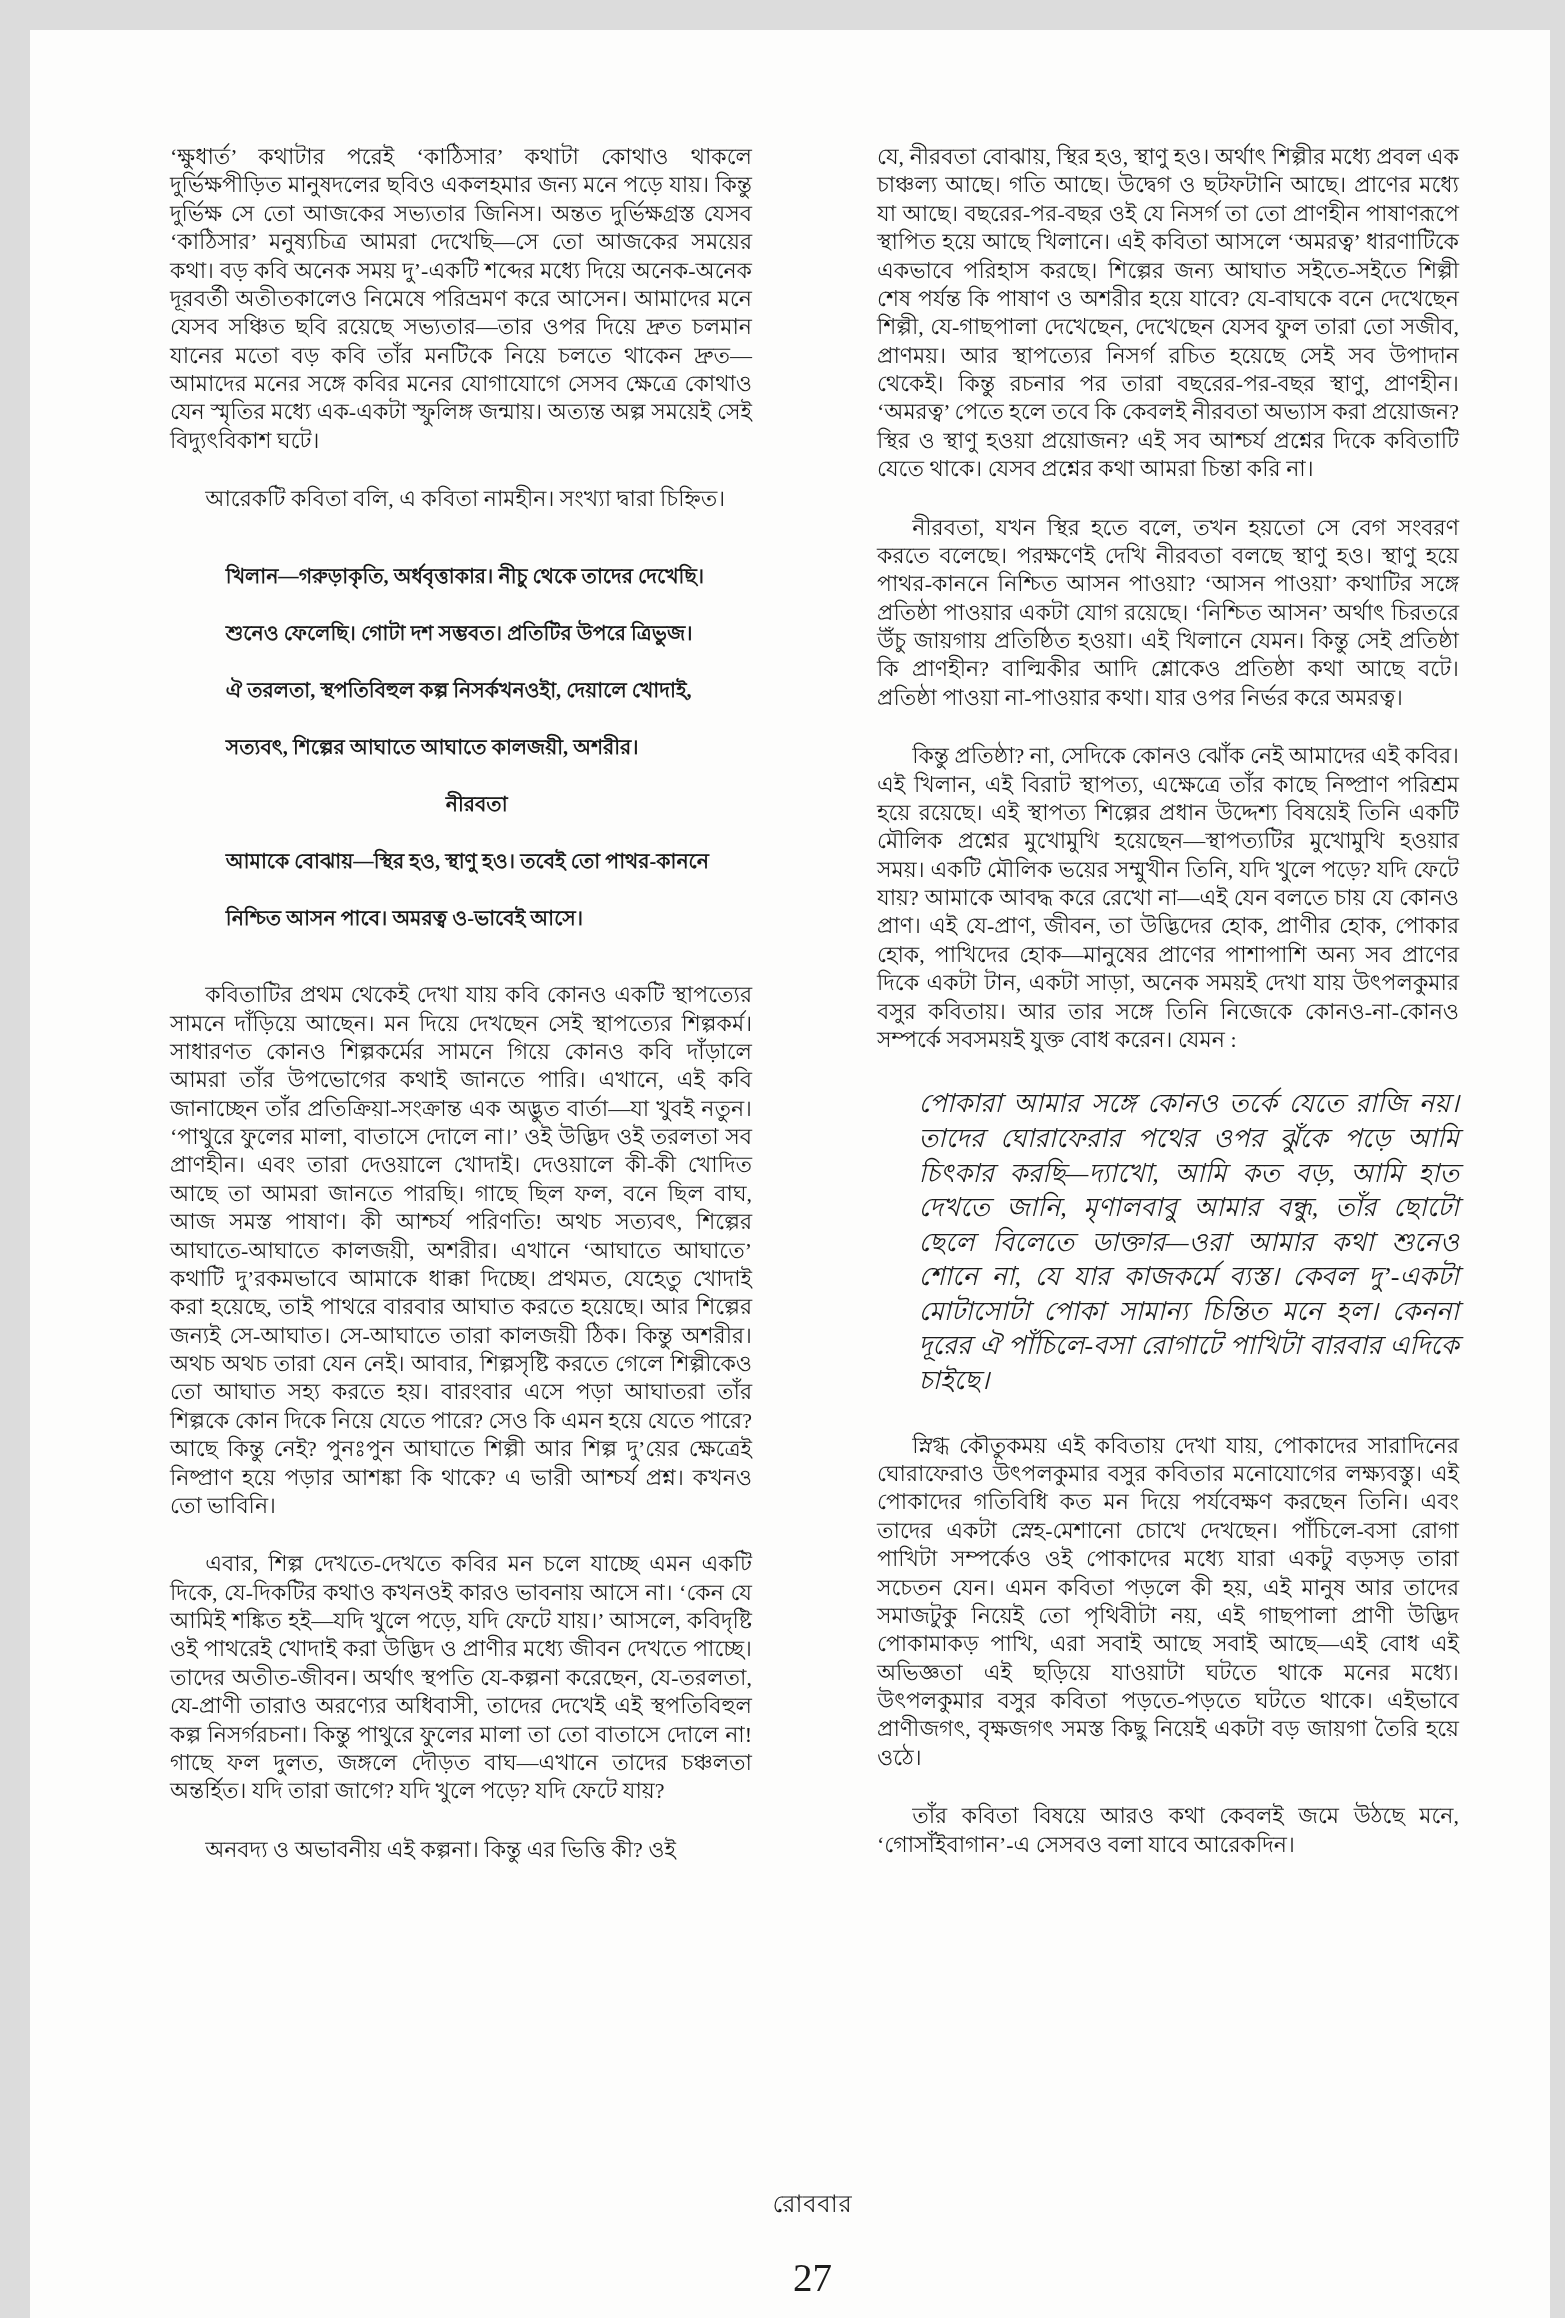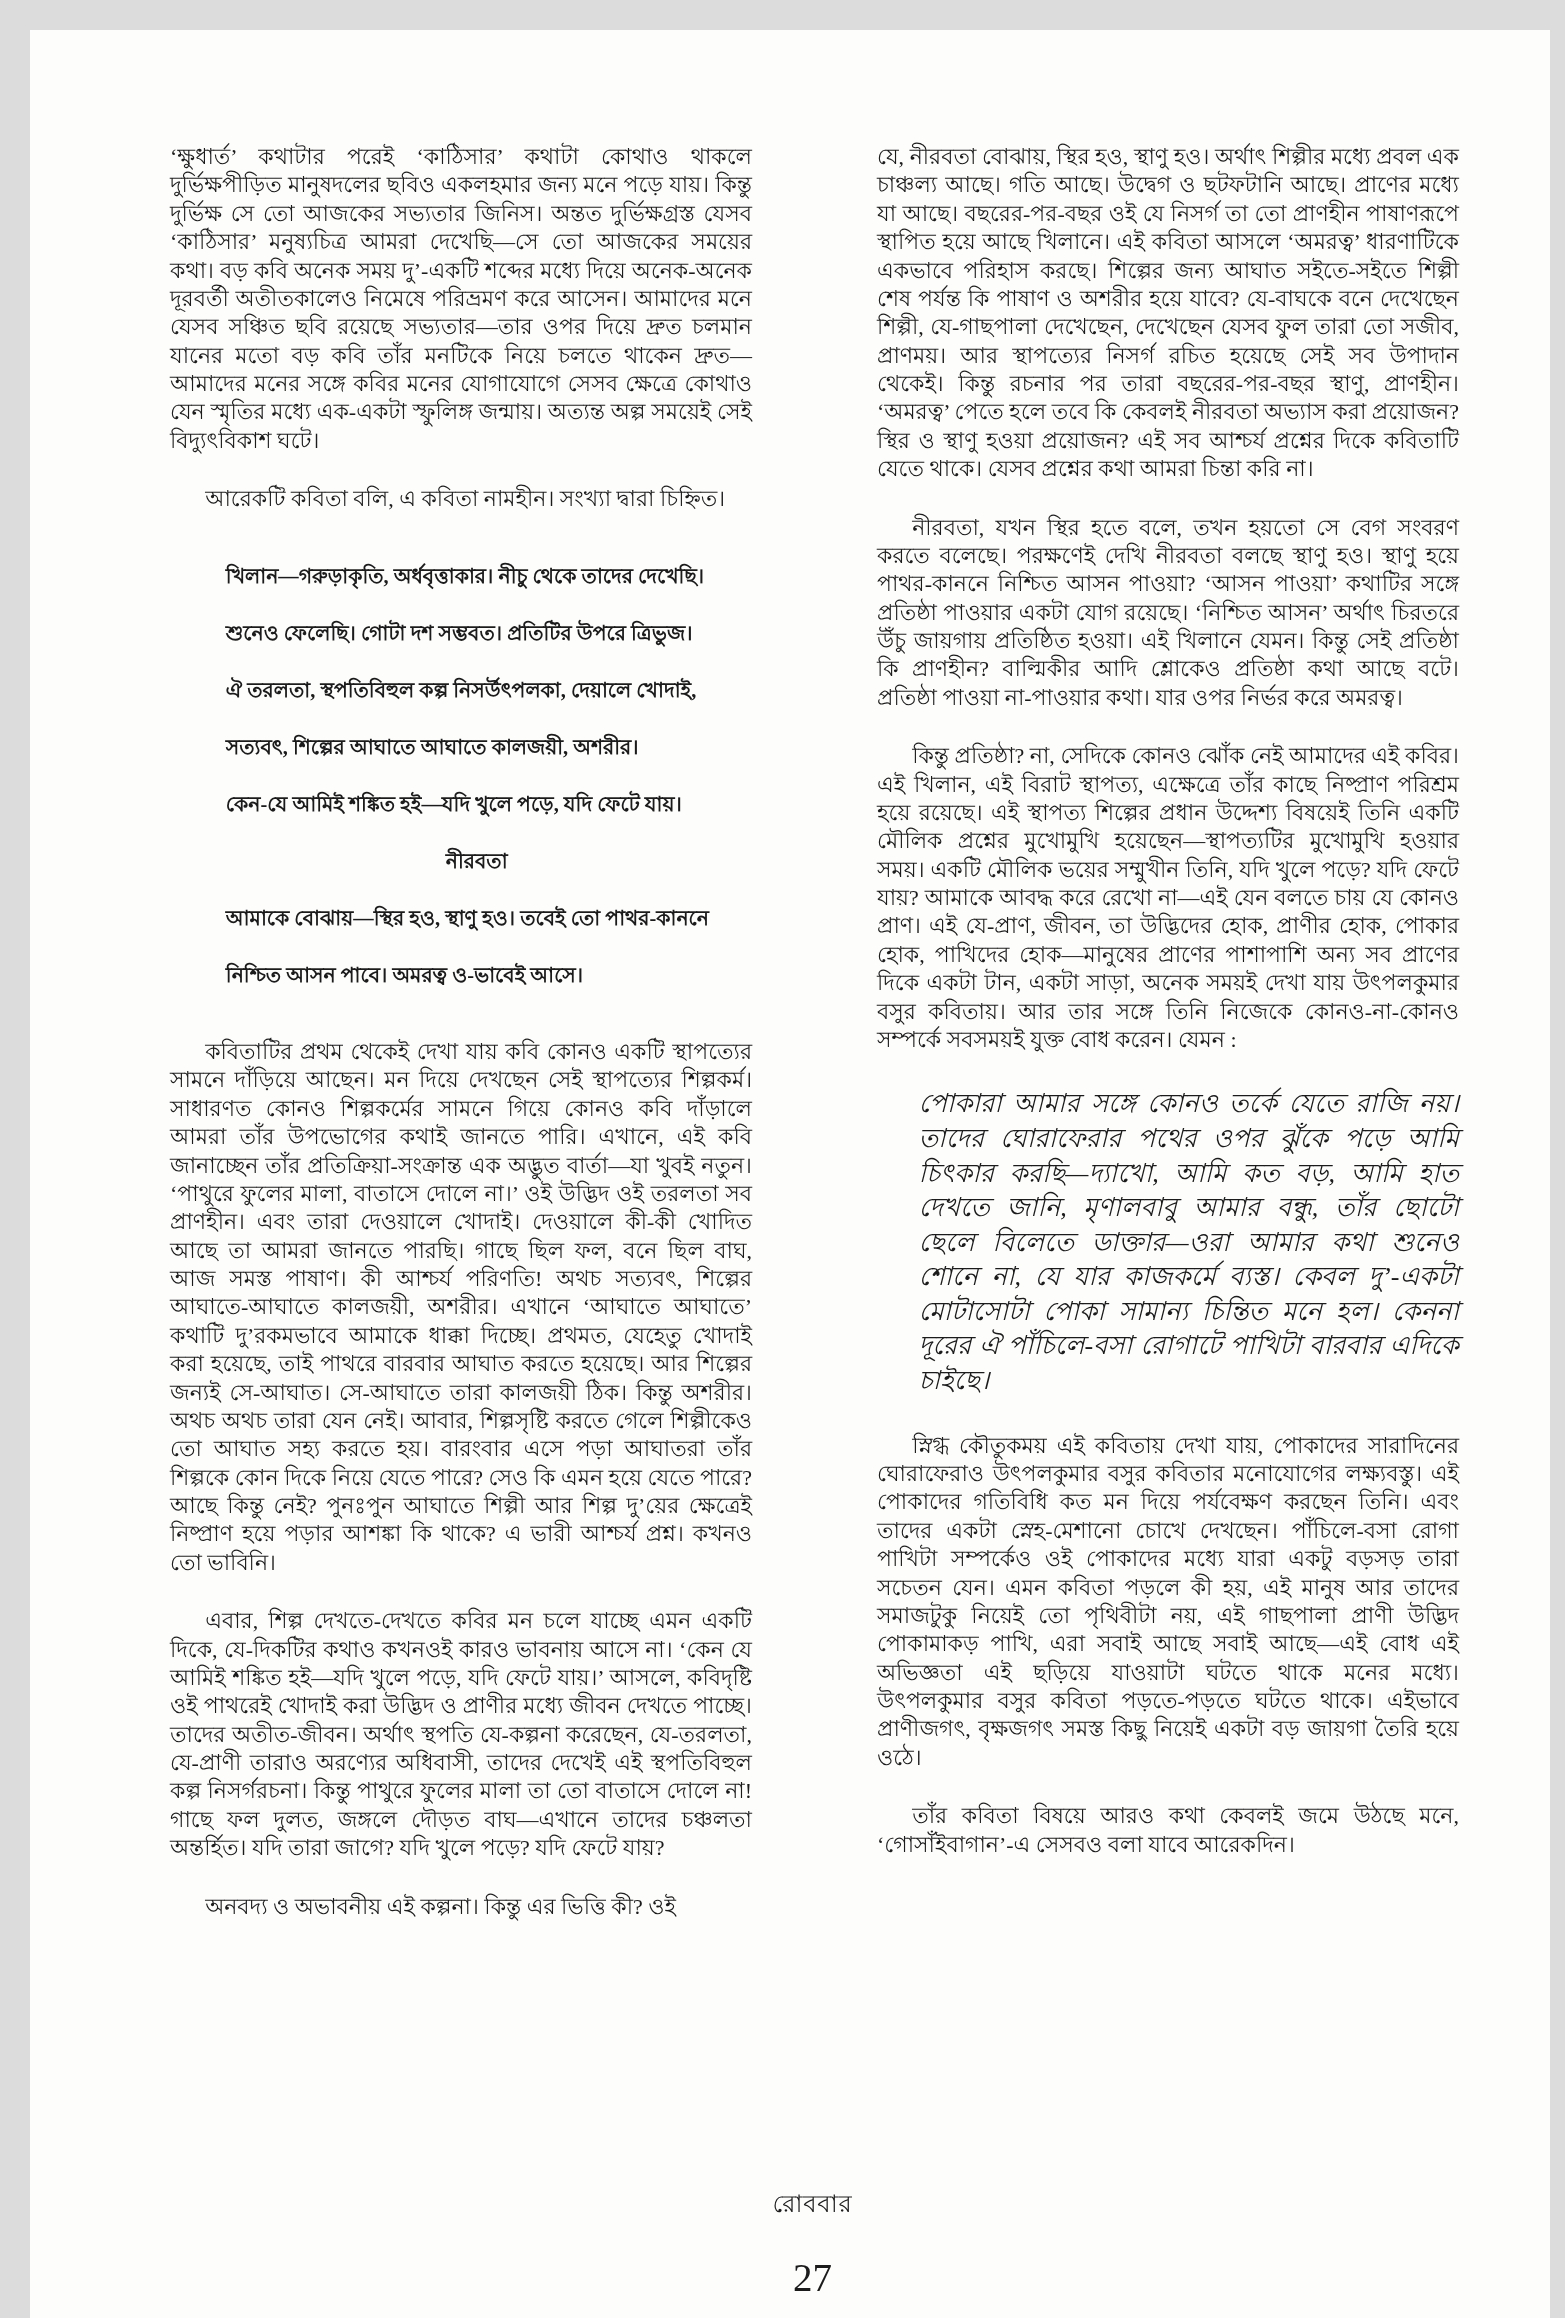--- a/index.html
+++ b/index.html
@@ -67,23 +67,22 @@
 <body>
 
 <div class="page">
   <div class="columns">
     <div class="column">
         <p class="para">‘ক্ষুধার্ত’ কথাটার পরেই ‘কাঠিসার’ কথাটা কোথাও থাকলে দুর্ভিক্ষপীড়িত মানুষদলের ছবিও একলহমার জন্য মনে পড়ে যায়। কিন্তু দুর্ভিক্ষ সে তো আজকের সভ্যতার জিনিস। অন্তত দুর্ভিক্ষগ্রস্ত যেসব ‘কাঠিসার’ মনুষ্যচিত্র আমরা দেখেছি—সে তো আজকের সময়ের কথা। বড় কবি অনেক সময় দু’-একটি শব্দের মধ্যে দিয়ে অনেক-অনেক দূরবর্তী অতীতকালেও নিমেষে পরিভ্রমণ করে আসেন। আমাদের মনে যেসব সঞ্চিত ছবি রয়েছে সভ্যতার—তার ওপর দিয়ে দ্রুত চলমান যানের মতো বড় কবি তাঁর মনটিকে নিয়ে চলতে থাকেন দ্রুত—আমাদের মনের সঙ্গে কবির মনের যোগাযোগে সেসব ক্ষেত্রে কোথাও যেন স্মৃতির মধ্যে এক-একটা স্ফুলিঙ্গ জন্মায়। অত্যন্ত অল্প সময়েই সেই বিদ্যুৎবিকাশ ঘটে।</p>
         <p class="para indent">আরেকটি কবিতা বলি, এ কবিতা নামহীন। সংখ্যা দ্বারা চিহ্নিত।</p>
         <div class="verse">
           <div class="verse-line">খিলান—গরুড়াকৃতি, অর্ধবৃত্তাকার। নীচু থেকে তাদের দেখেছি।</div>
           <div class="verse-line">শুনেও ফেলেছি। গোটা দশ সম্ভবত। প্রতিটির উপরে ত্রিভুজ।</div>
-          <div class="verse-line">ঐ তরলতা, স্থপতিবিহুল কল্প নিসর্উৎপলকা, দেয়ালে খোদাই,</div>
+          <div class="verse-line">ঐ তরলতা, স্থপতিবিহুল কল্প নিসর্কখনওইা, দেয়ালে খোদাই,</div>
           <div class="verse-line">সত্যবৎ, শিল্পের আঘাতে আঘাতে কালজয়ী, অশরীর।</div>
-          <div class="verse-line">কেন-যে আমিই শঙ্কিত হই—যদি খুলে পড়ে, যদি ফেটে যায়।</div>
           <div class="verse-line align-right">নীরবতা</div>
           <div class="verse-line">আমাকে বোঝায়—স্থির হও, স্থাণু হও। তবেই তো পাথর-কাননে</div>
           <div class="verse-line">নিশ্চিত আসন পাবে। অমরত্ব ও-ভাবেই আসে।</div>
         </div>
         <p class="para indent">কবিতাটির প্রথম থেকেই দেখা যায় কবি কোনও একটি স্থাপত্যের সামনে দাঁড়িয়ে আছেন। মন দিয়ে দেখছেন সেই স্থাপত্যের শিল্পকর্ম। সাধারণত কোনও শিল্পকর্মের সামনে গিয়ে কোনও কবি দাঁড়ালে আমরা তাঁর উপভোগের কথাই জানতে পারি। এখানে, এই কবি জানাচ্ছেন তাঁর প্রতিক্রিয়া-সংক্রান্ত এক অদ্ভুত বার্তা—যা খুবই নতুন। ‘পাথুরে ফুলের মালা, বাতাসে দোলে না।’ ওই উদ্ভিদ ওই তরলতা সব প্রাণহীন। এবং তারা দেওয়ালে খোদাই। দেওয়ালে কী-কী খোদিত আছে তা আমরা জানতে পারছি। গাছে ছিল ফল, বনে ছিল বাঘ, আজ সমস্ত পাষাণ। কী আশ্চর্য পরিণতি! অথচ সত্যবৎ, শিল্পের আঘাতে-আঘাতে কালজয়ী, অশরীর। এখানে ‘আঘাতে আঘাতে’ কথাটি দু’রকমভাবে আমাকে ধাক্কা দিচ্ছে। প্রথমত, যেহেতু খোদাই করা হয়েছে, তাই পাথরে বারবার আঘাত করতে হয়েছে। আর শিল্পের জন্যই সে-আঘাত। সে-আঘাতে তারা কালজয়ী ঠিক। কিন্তু অশরীর। অথচ অথচ তারা যেন নেই। আবার, শিল্পসৃষ্টি করতে গেলে শিল্পীকেও তো আঘাত সহ্য করতে হয়। বারংবার এসে পড়া আঘাতরা তাঁর শিল্পকে কোন দিকে নিয়ে যেতে পারে? সেও কি এমন হয়ে যেতে পারে? আছে কিন্তু নেই? পুনঃপুন আঘাতে শিল্পী আর শিল্প দু’য়ের ক্ষেত্রেই নিষ্প্রাণ হয়ে পড়ার আশঙ্কা কি থাকে? এ ভারী আশ্চর্য প্রশ্ন। কখনও তো ভাবিনি।</p>
         <p class="para indent">এবার, শিল্প দেখতে-দেখতে কবির মন চলে যাচ্ছে এমন একটি দিকে, যে-দিকটির কথাও কখনওই কারও ভাবনায় আসে না। ‘কেন যে আমিই শঙ্কিত হই—যদি খুলে পড়ে, যদি ফেটে যায়।’ আসলে, কবিদৃষ্টি ওই পাথরেই খোদাই করা উদ্ভিদ ও প্রাণীর মধ্যে জীবন দেখতে পাচ্ছে। তাদের অতীত-জীবন। অর্থাৎ স্থপতি যে-কল্পনা করেছেন, যে-তরলতা, যে-প্রাণী তারাও অরণ্যের অধিবাসী, তাদের দেখেই এই স্থপতিবিহুল কল্প নিসর্গরচনা। কিন্তু পাথুরে ফুলের মালা তা তো বাতাসে দোলে না! গাছে ফল দুলত, জঙ্গলে দৌড়ত বাঘ—এখানে তাদের চঞ্চলতা অন্তর্হিত। যদি তারা জাগে? যদি খুলে পড়ে? যদি ফেটে যায়?</p>
         <p class="para indent">অনবদ্য ও অভাবনীয় এই কল্পনা। কিন্তু এর ভিত্তি কী? ওই</p>
       </div>
     <div class="column">
         <p class="para">যে, নীরবতা বোঝায়, স্থির হও, স্থাণু হও। অর্থাৎ শিল্পীর মধ্যে প্রবল এক চাঞ্চল্য আছে। গতি আছে। উদ্বেগ ও ছটফটানি আছে। প্রাণের মধ্যে যা আছে। বছরের-পর-বছর ওই যে নিসর্গ তা তো প্রাণহীন পাষাণরূপে স্থাপিত হয়ে আছে খিলানে। এই কবিতা আসলে ‘অমরত্ব’ ধারণাটিকে একভাবে পরিহাস করছে। শিল্পের জন্য আঘাত সইতে-সইতে শিল্পী শেষ পর্যন্ত কি পাষাণ ও অশরীর হয়ে যাবে? যে-বাঘকে বনে দেখেছেন শিল্পী, যে-গাছপালা দেখেছেন, দেখেছেন যেসব ফুল তারা তো সজীব, প্রাণময়। আর স্থাপত্যের নিসর্গ রচিত হয়েছে সেই সব উপাদান থেকেই। কিন্তু রচনার পর তারা বছরের-পর-বছর স্থাণু, প্রাণহীন। ‘অমরত্ব’ পেতে হলে তবে কি কেবলই নীরবতা অভ্যাস করা প্রয়োজন? স্থির ও স্থাণু হওয়া প্রয়োজন? এই সব আশ্চর্য প্রশ্নের দিকে কবিতাটি যেতে থাকে। যেসব প্রশ্নের কথা আমরা চিন্তা করি না।</p>

